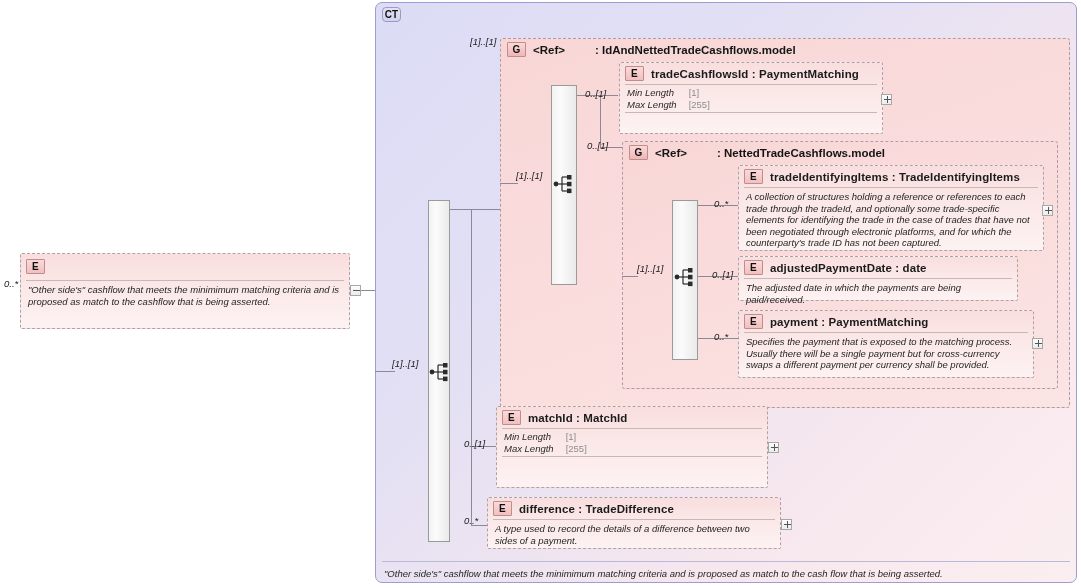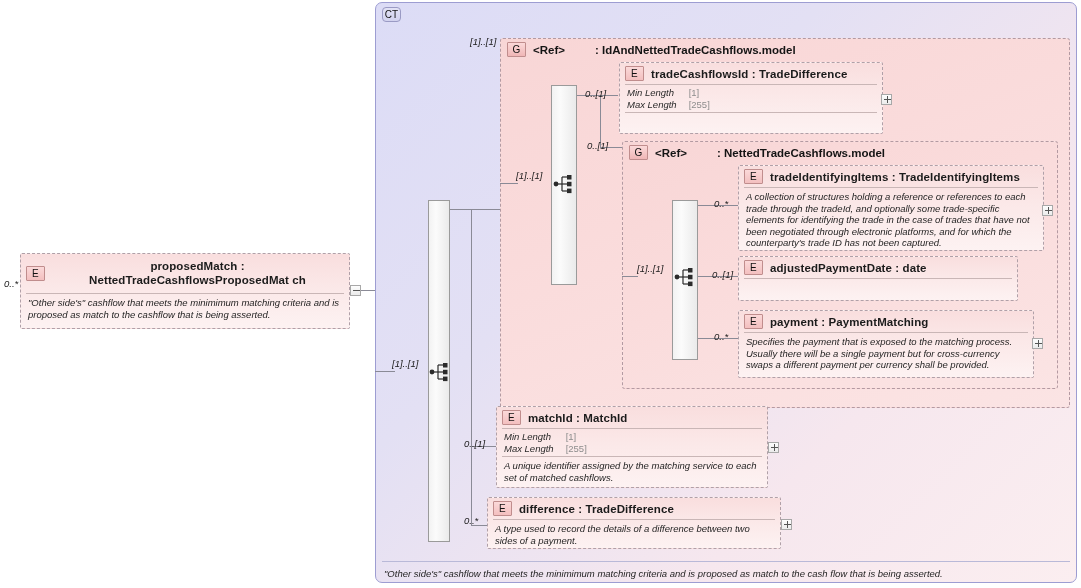--- a/index.html
+++ b/index.html
@@ -30,21 +30,21 @@
     letter-spacing: .1px;
     white-space: nowrap;
   }
   .node-title.wrap { white-space: normal; }
 
   .tag {
     display: inline-block;
     width: 19px; height: 15px;
     line-height: 14px;
     text-align: center;
-    font-size: 10px; font-weight: normal;
+    font-size: 10px; font-weight: bold;
     border: 1px solid #c08d8d;
     background: linear-gradient(180deg,#fbd9d9,#f3bfbf);
     color: #111; margin-right: 7px;
     border-radius: 1px;
     flex: 0 0 auto;
   }
   .tag.ct {
     border: 1px solid #9a9ac4;
     background: linear-gradient(180deg,#e2e2f6,#d2d2ee);
     border-radius: 4px;
@@ -147,21 +147,20 @@
 </head>
 <body>
 
 <div id="canvas">
 
   <div class="card" style="left:4px; top:278px;">0..*</div>
 
   <div class="node" id="n-root" style="left:20px; top:253px; width:330px; height:76px;">
     <div class="node-title wrap" style="justify-content:flex-start; padding-top:5px;">
       <span class="tag">E</span>
-      <span style="display:block; text-align:center; flex:1; line-height:14px;">proposedMatch  : NettedTradeCashflowsProposedMat ch</span>
     </div>
     <div class="sep" style="margin-top:3px;"></div>
     <div class="doc">"Other side's" cashflow that meets the minimimum matching criteria and is proposed as match to the cashflow that is being asserted.</div>
   </div>
 
   <div class="handle" style="left:350px; top:285px;"></div>
   <div class="ln h" style="left:361px; top:290px; width:14px;"></div>
 
   <div class="ct-box" id="ct-main" style="left:375px; top:2px; width:702px; height:581px;">
 
@@ -221,21 +220,21 @@
 
   <div class="ln v" style="left:600px; top:95px; height:52px;"></div>
   <div class="ln h" style="left:577px; top:95px; width:24px;"></div>
   <div class="ln h" style="left:600px; top:95px; width:18px;"></div>
   <div class="ln h" style="left:600px; top:147px; width:22px;"></div>
 
   <div class="card" style="left:585px; top:88px;">0..[1]</div>
   <div class="node" style="left:619px; top:62px; width:264px; height:72px;">
     <div class="node-title">
       <span class="tag">E</span>
-      <span>tradeCashflowsId : TradeDifference</span>
+      <span>tradeCashflowsId : PaymentMatching</span>
     </div>
     <div class="sep"></div>
     <div class="facets">
       <table>
         <tbody>
             <tr>
               <td>Min Length</td>
             <td class="v">[1]</td>
             </tr>
         <tr>
@@ -289,20 +288,21 @@
   </div>
   <div class="handle plus" style="left:1042px; top:205px;"></div>
 
   <div class="card" style="left:712px; top:269px;">0..[1]</div>
   <div class="node" style="left:738px; top:256px; width:280px; height:45px;">
     <div class="node-title">
       <span class="tag">E</span>
       <span>adjustedPaymentDate : date</span>
     </div>
     <div class="sep"></div>
+    <div class="doc">The adjusted date in which the payments are being paid/received.</div>
   </div>
 
   <div class="card" style="left:714px; top:331px;">0..*</div>
   <div class="node" style="left:738px; top:310px; width:296px; height:68px;">
     <div class="node-title">
       <span class="tag">E</span>
       <span>payment : PaymentMatching</span>
     </div>
     <div class="sep"></div>
     <div class="doc">Specifies the payment that is exposed to the matching process. Usually there will be a single payment but for cross-currency swaps a different payment per currency shall be provided.</div>
@@ -324,21 +324,20 @@
             <td class="v">[1]</td>
             </tr>
         <tr>
               <td>Max Length</td>
             <td class="v">[255]</td>
             </tr>
       </tbody>
         </table>
     </div>
     <div class="sep"></div>
-    <div class="doc">A unique identifier assigned by the matching service to each set of matched cashflows.</div>
   </div>
   <div class="handle plus" style="left:768px; top:442px;"></div>
 
   <div class="card" style="left:464px; top:515px;">0..*</div>
   <div class="node" style="left:487px; top:497px; width:294px; height:52px;">
     <div class="node-title">
       <span class="tag">E</span>
       <span>difference : TradeDifference</span>
     </div>
     <div class="sep"></div>

